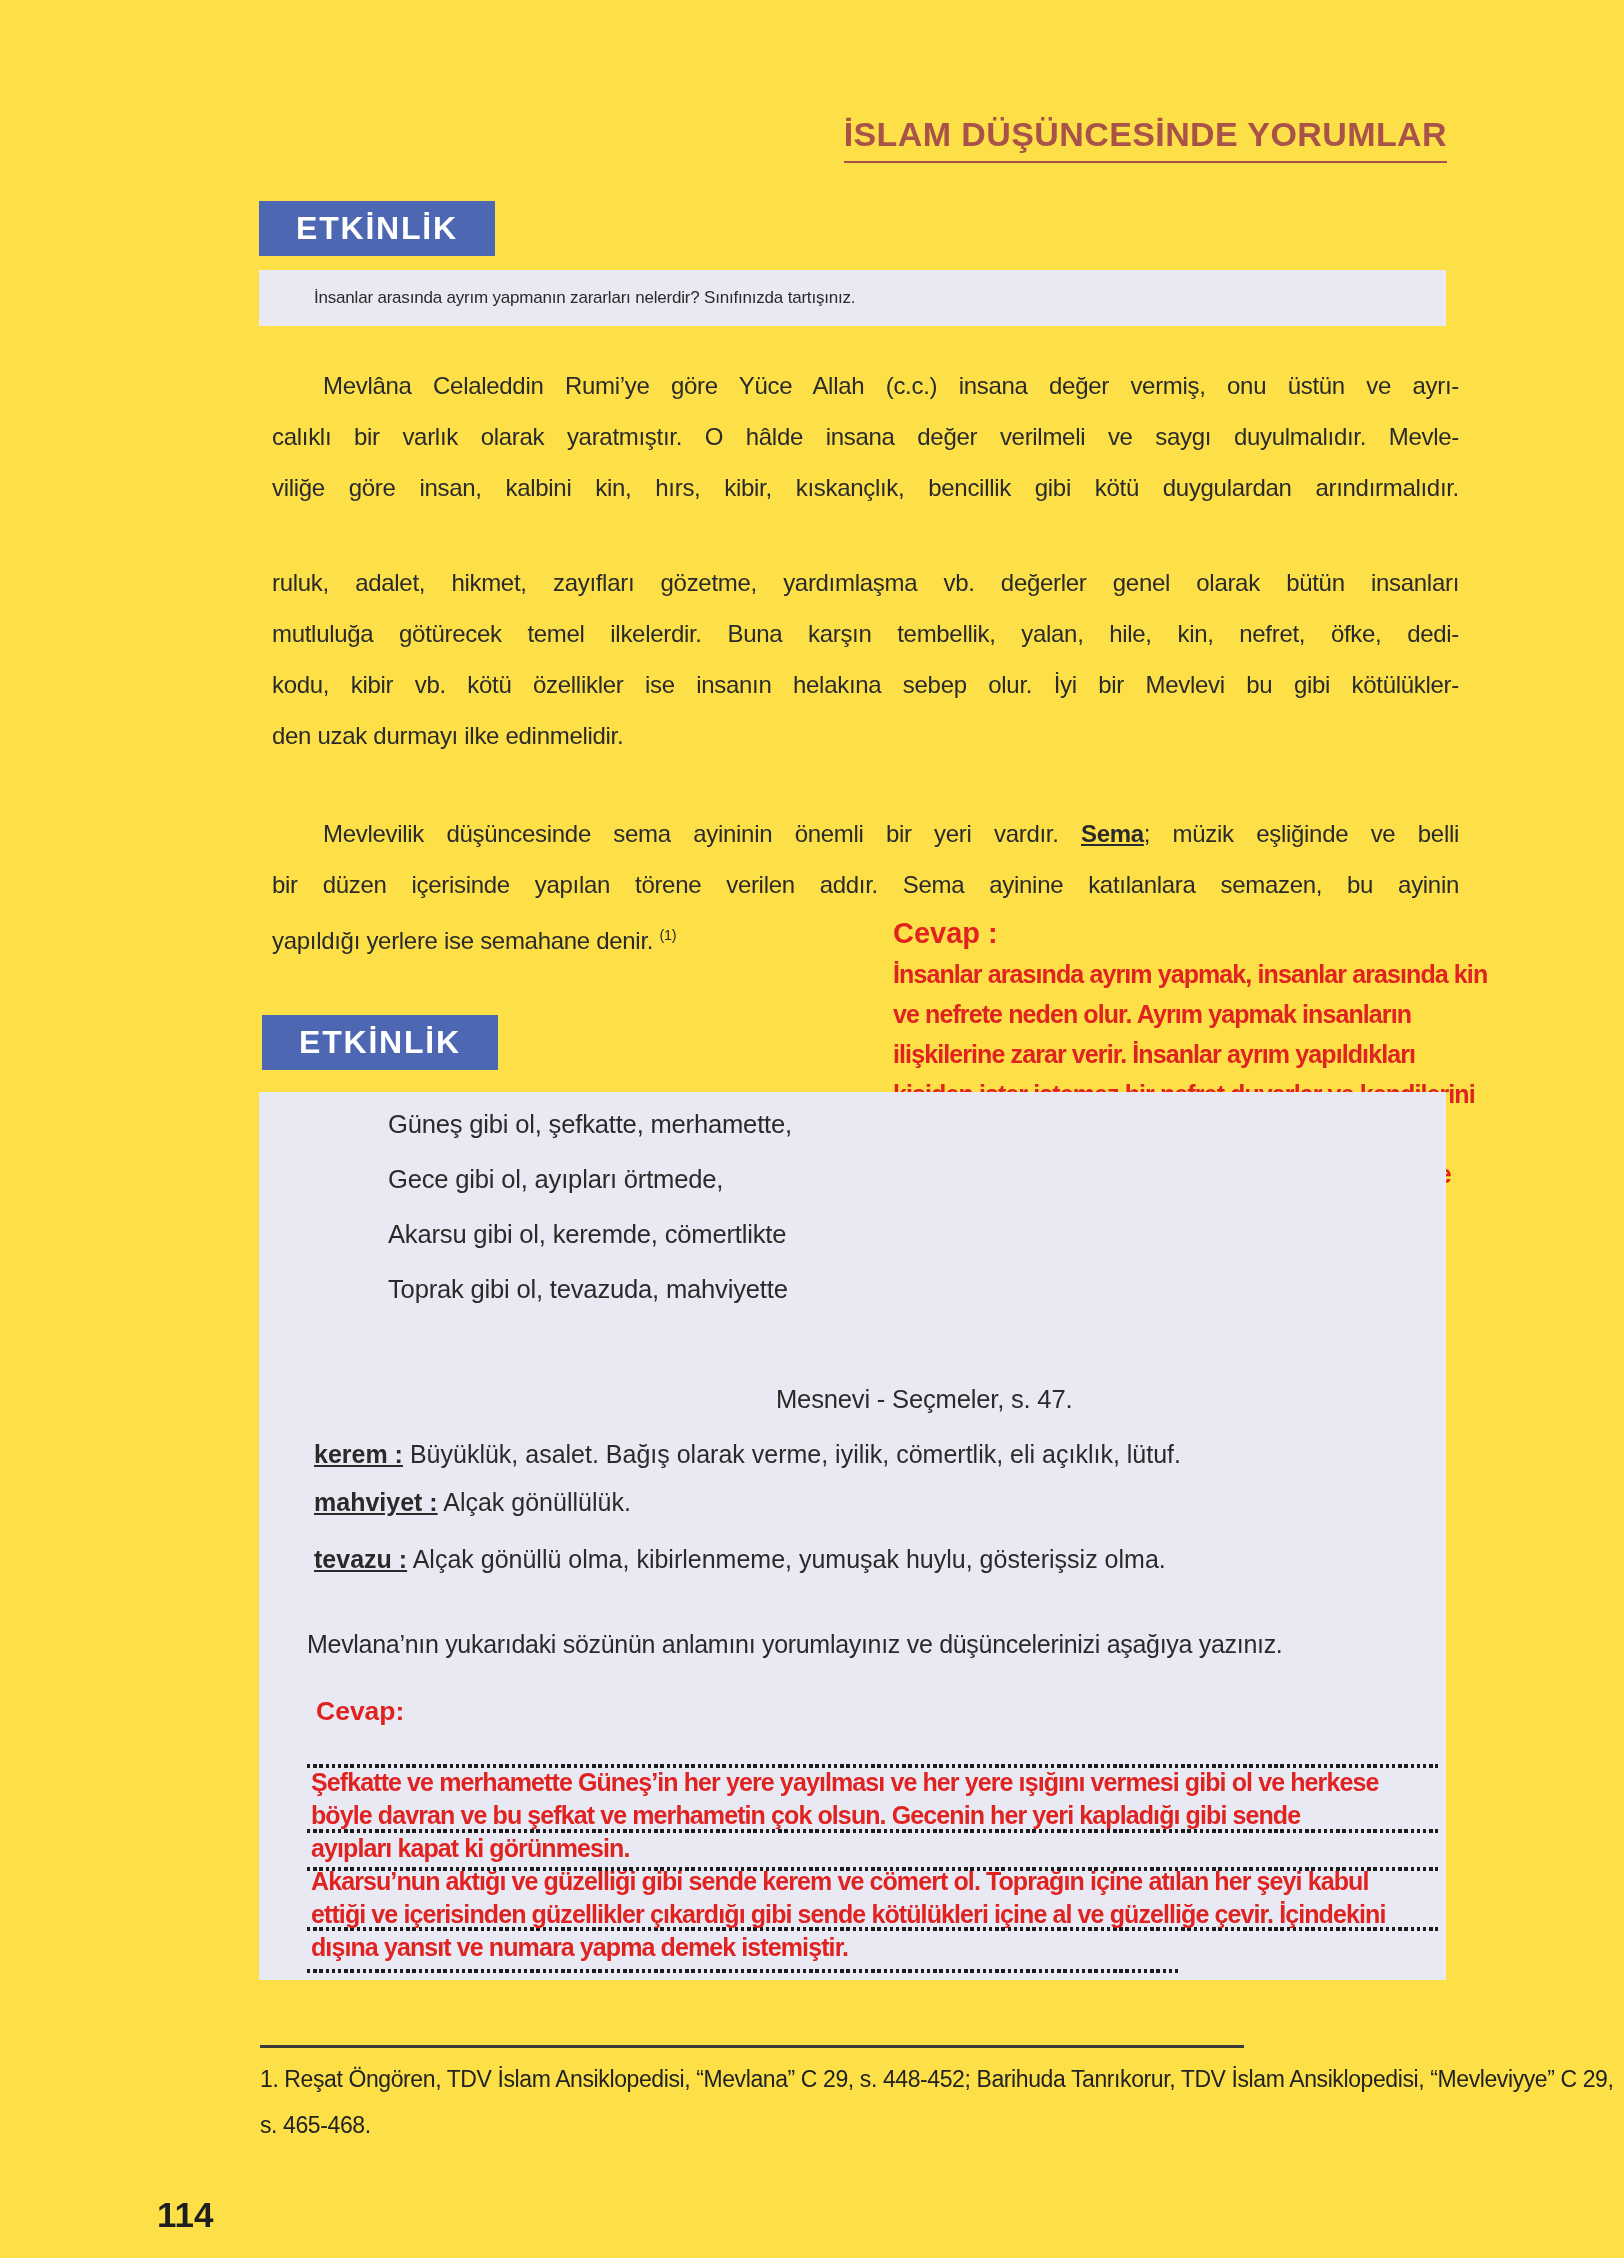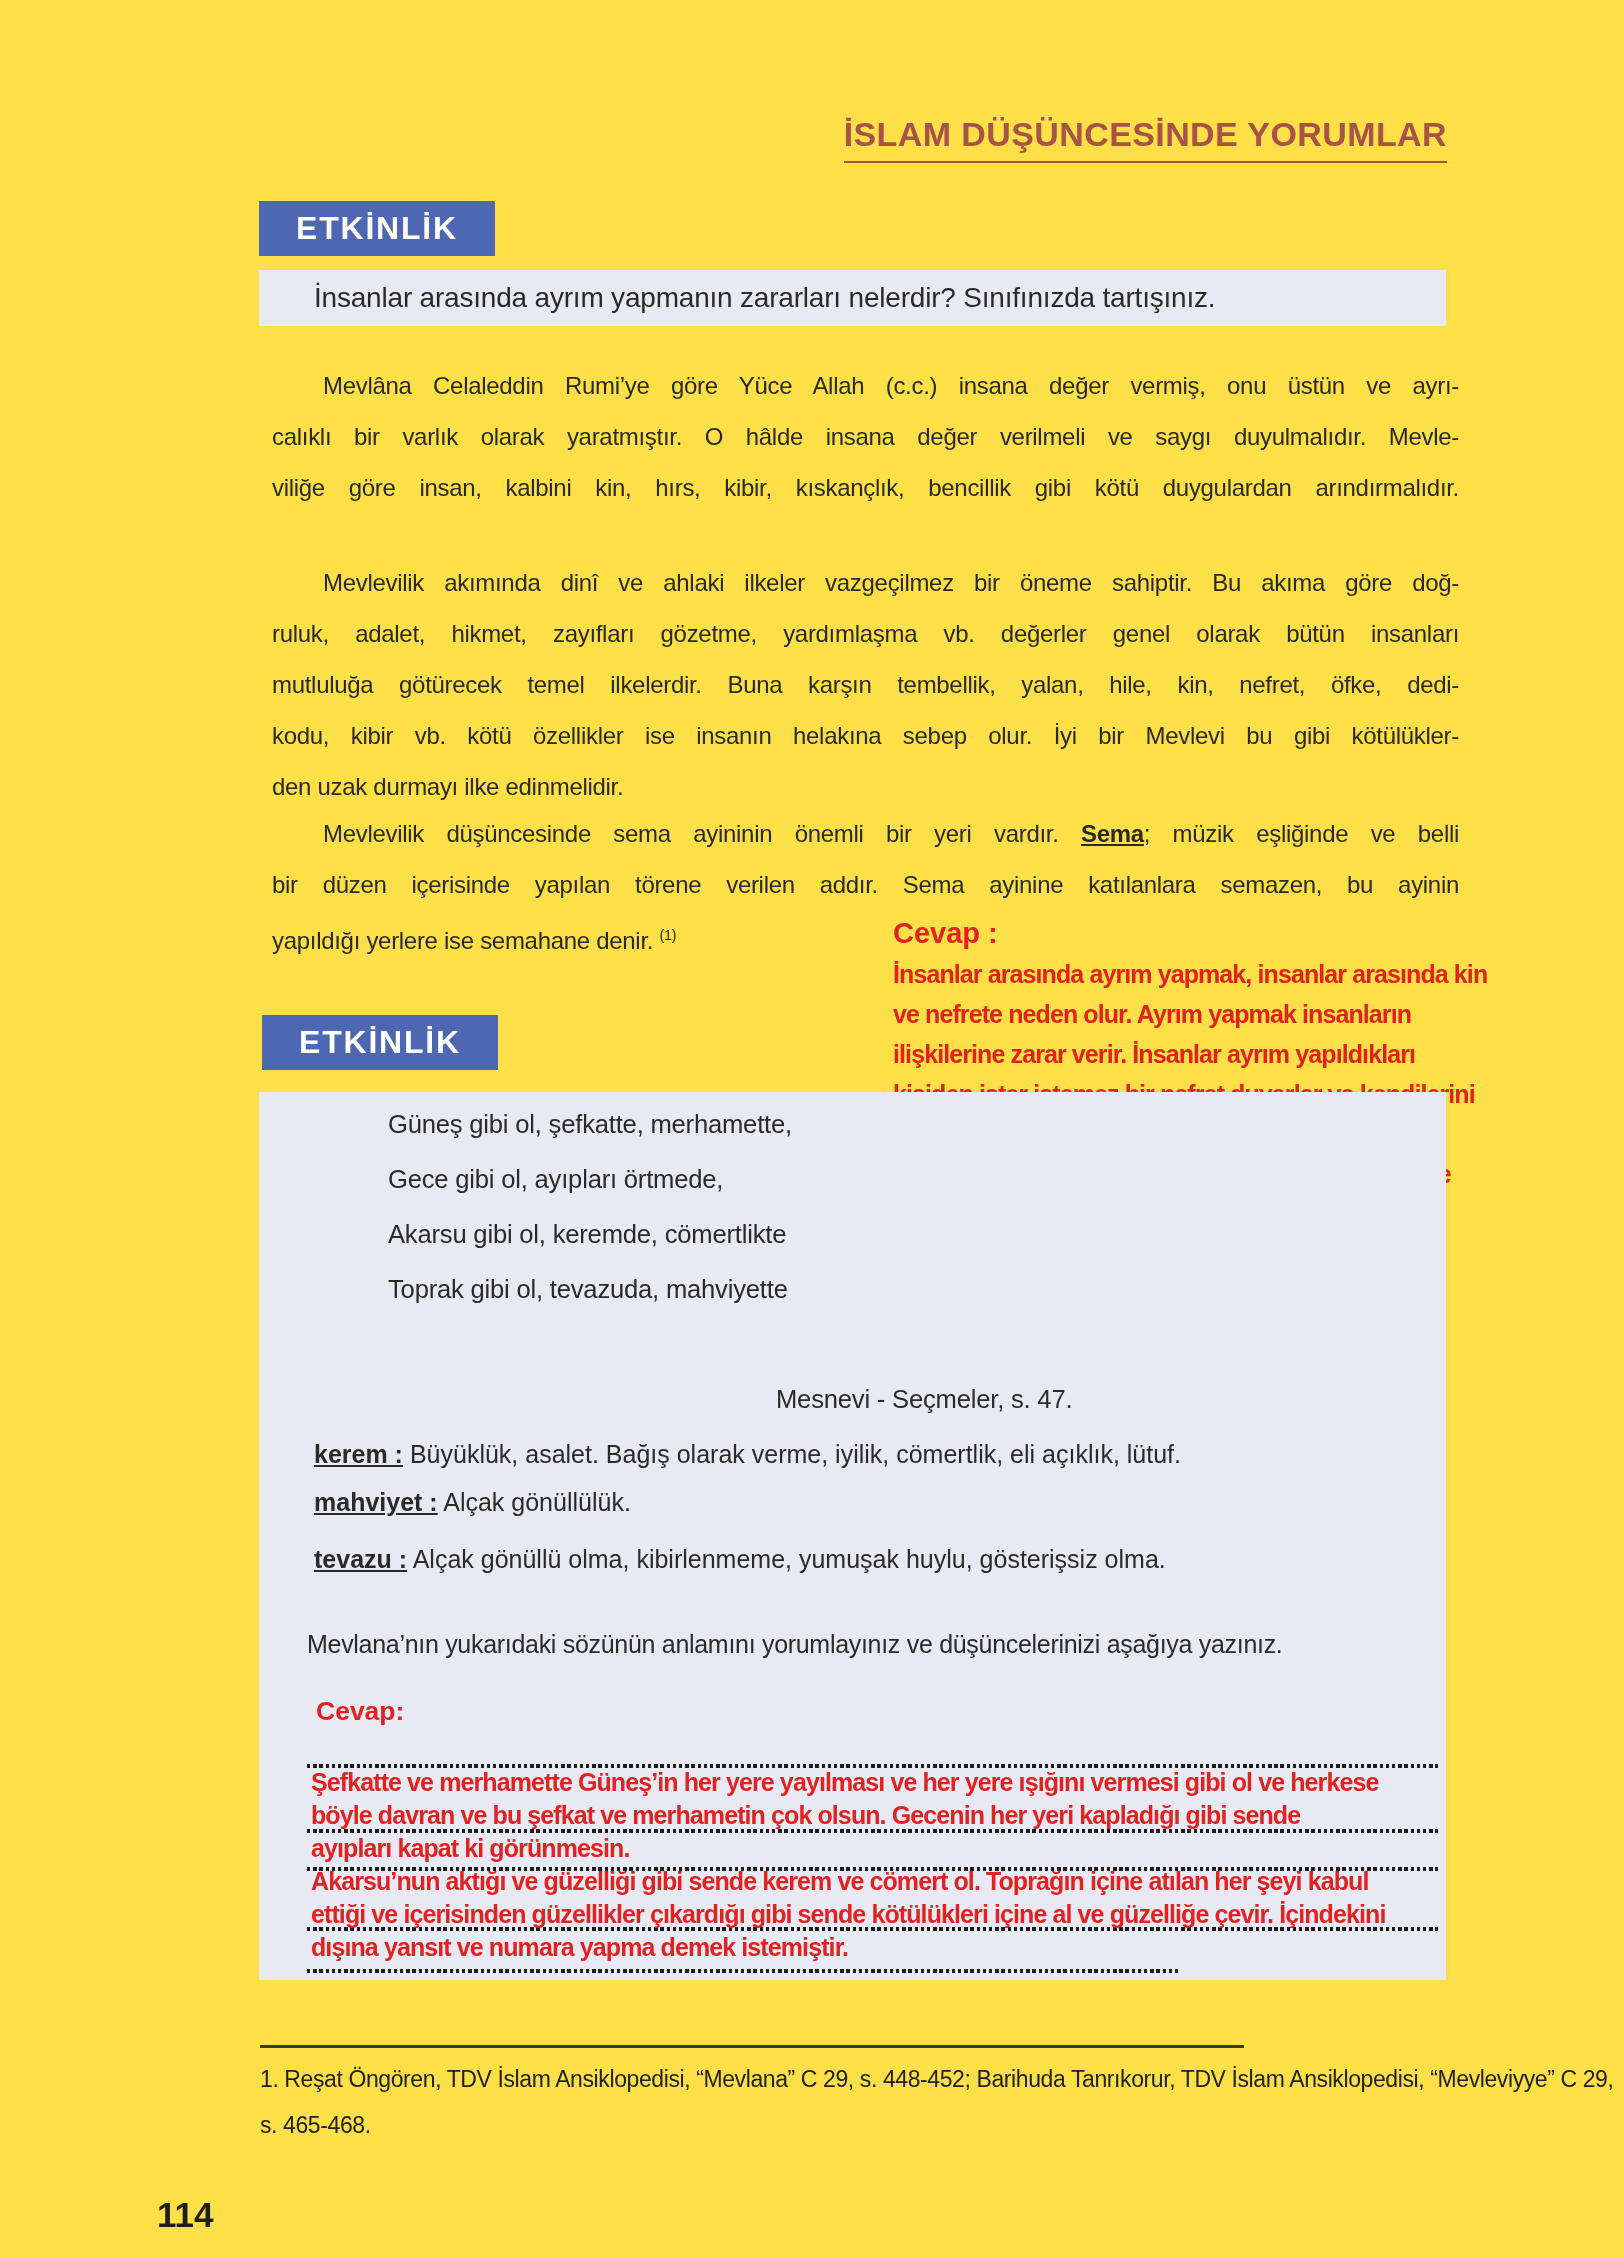--- a/index.html
+++ b/index.html
@@ -36,21 +36,21 @@
     display:flex;align-items:center;justify-content:center;
   }
   .badge1{left:259px;top:201px;}
   .badge2{left:262px;top:1015px;}
   
   .panel{position:absolute;background:var(--panel);}
   .panel1{left:259px;top:270px;width:1187px;height:56px;}
   .panel2{left:259px;top:1092px;width:1187px;height:888px;}
   .panel1-text{
     position:absolute;left:314px;top:270px;width:1094px;height:72px;
-    font-size:28px;line-height:56px;letter-spacing:-0.2px;
+    font-size:17px;line-height:56px;letter-spacing:-0.2px;
   }
   
   .para{position:absolute;left:259px;width:1187px;font-size:24px;letter-spacing:-0.3px;margin-left:13px;}
   .para .bline{
     height:51px;line-height:51px;
     text-align:justify;text-align-last:justify;
     white-space:normal;overflow:visible;
   }
   .para .bline.last{text-align-last:left;}
   .para .bline.indent{text-indent:51px;}
@@ -116,21 +116,20 @@
 
   <div class="panel panel1"></div>
   <div class="panel1-text">İnsanlar arasında ayrım yapmanın zararları nelerdir? Sınıfınızda tartışınız.</div>
 
   <div class="para" id="para1">
       <div class="bline indent">Mevlâna Celaleddin Rumi’ye göre Yüce Allah (c.c.) insana değer vermiş, onu üstün ve ayrı-</div>
       <div class="bline">calıklı bir varlık olarak yaratmıştır. O hâlde insana değer verilmeli ve saygı duyulmalıdır. Mevle-</div>
       <div class="bline">viliğe göre insan, kalbini kin, hırs, kibir, kıskançlık, bencillik gibi kötü duygulardan arındırmalıdır.</div>
     </div>
   <div class="para" id="para2">
-      <div class="bline indent">Mevlevilik akımında dinî ve ahlaki ilkeler vazgeçilmez bir öneme sahiptir. Bu akıma göre doğ-</div>
       <div class="bline">ruluk, adalet, hikmet, zayıfları gözetme, yardımlaşma vb. değerler genel olarak bütün insanları</div>
       <div class="bline">mutluluğa götürecek temel ilkelerdir. Buna karşın tembellik, yalan, hile, kin, nefret, öfke, dedi-</div>
       <div class="bline">kodu, kibir vb. kötü özellikler ise insanın helakına sebep olur. İyi bir Mevlevi bu gibi kötülükler-</div>
       <div class="bline last">den uzak durmayı ilke edinmelidir.</div>
     </div>
   <div class="para" id="para3">
       <div class="bline indent">Mevlevilik düşüncesinde sema ayininin önemli bir yeri vardır. <b>Sema</b>; müzik eşliğinde ve belli</div>
       <div class="bline">bir düzen içerisinde yapılan törene verilen addır. Sema ayinine katılanlara semazen, bu ayinin</div>
       <div class="bline last">yapıldığı yerlere ise semahane denir. <sup>(1)</sup></div>
     </div>

